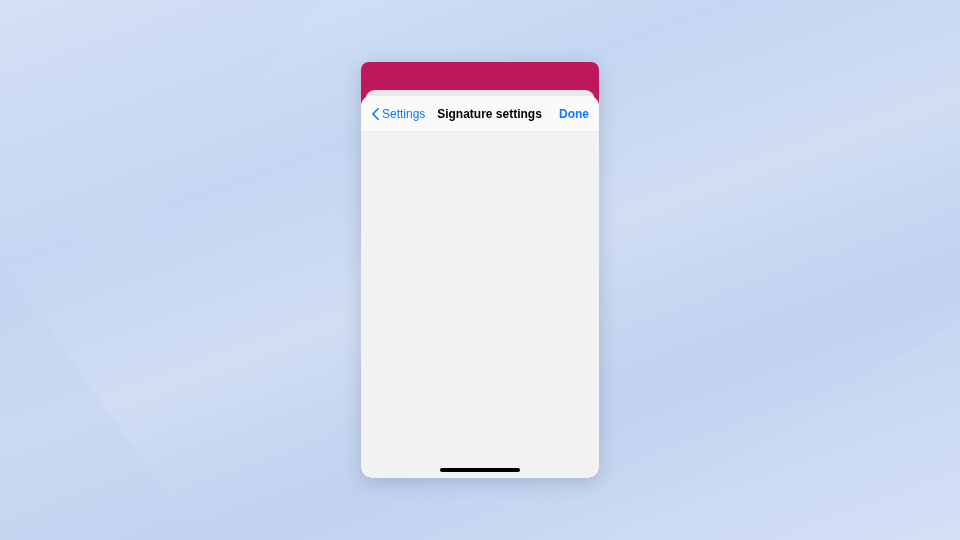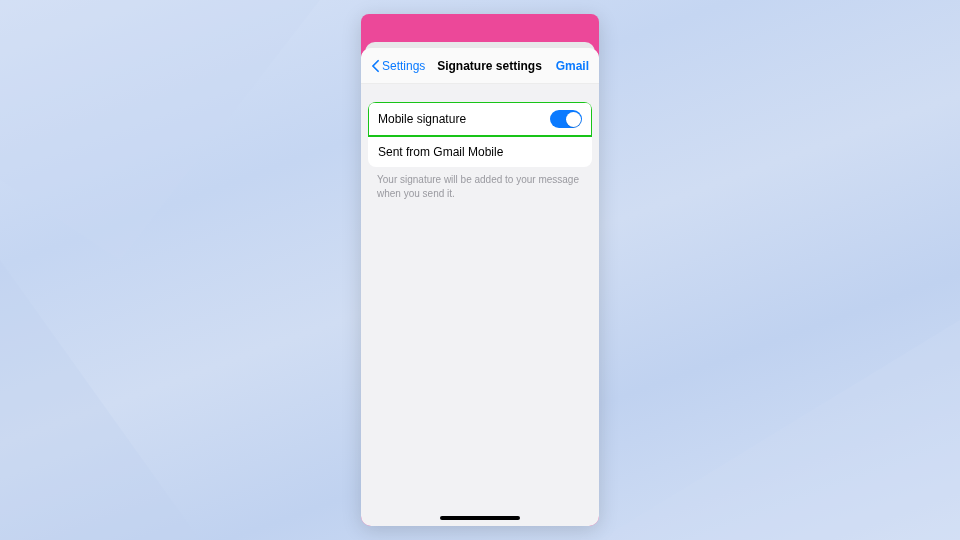--- a/index.html
+++ b/index.html
@@ -10,22 +10,22 @@
     position: relative;
   }
   
   .bg-poly {
     position: absolute; inset: 0; pointer-events: none; opacity: 0.35;
   }
   .device {
     position: absolute;
     left: 50%; top: 50%;
     transform: translate(-50%, -50%);
-    width: 238px; height: 512px;
-    background: #ec4899;
+    width: 238px; height: 416px;
+    background: #be185d;
     border-radius: 8px 8px 10px 10px;
     box-shadow: 0 4px 20px rgba(0,0,0,0.15);
     overflow: hidden;
     padding-left: 9px;
   }
   .sheet-back {
     position: absolute; top: 28px; left: 4px; right: 4px; height: 20px;
     background: #e8e8ea; border-radius: 10px 10px 0 0;
   }
   .sheet {
@@ -112,31 +112,19 @@
   <div class="sheet">
 
     <div class="navbar">
       <div class="nav-back">
         <svg viewBox="0 0 10 16">
           <polyline points="8,2 2,8 8,14" fill="none" stroke="#0a7aff" stroke-width="2" stroke-linecap="round" stroke-linejoin="round"></polyline>
         </svg>
         <span>Settings</span>
       </div>
       <div class="nav-title">Signature settings</div>
-      <div class="nav-done">Gmail</div>
+      <div class="nav-done">Done</div>
     </div>
 
-    <div class="content">
-      <div class="group">
-        <div class="row highlight">
-          <span>Mobile signature</span>
-          <div class="toggle"></div>
-        </div>
-        <div class="row">
-          <span>Sent from Gmail Mobile</span>
-        </div>
-      </div>
-      <div class="footer-note">Your signature will be added to your message when you send it.</div>
-    </div>
 
     <div class="home-indicator"></div>
   </div>
 </div>
 
 </body></html>

